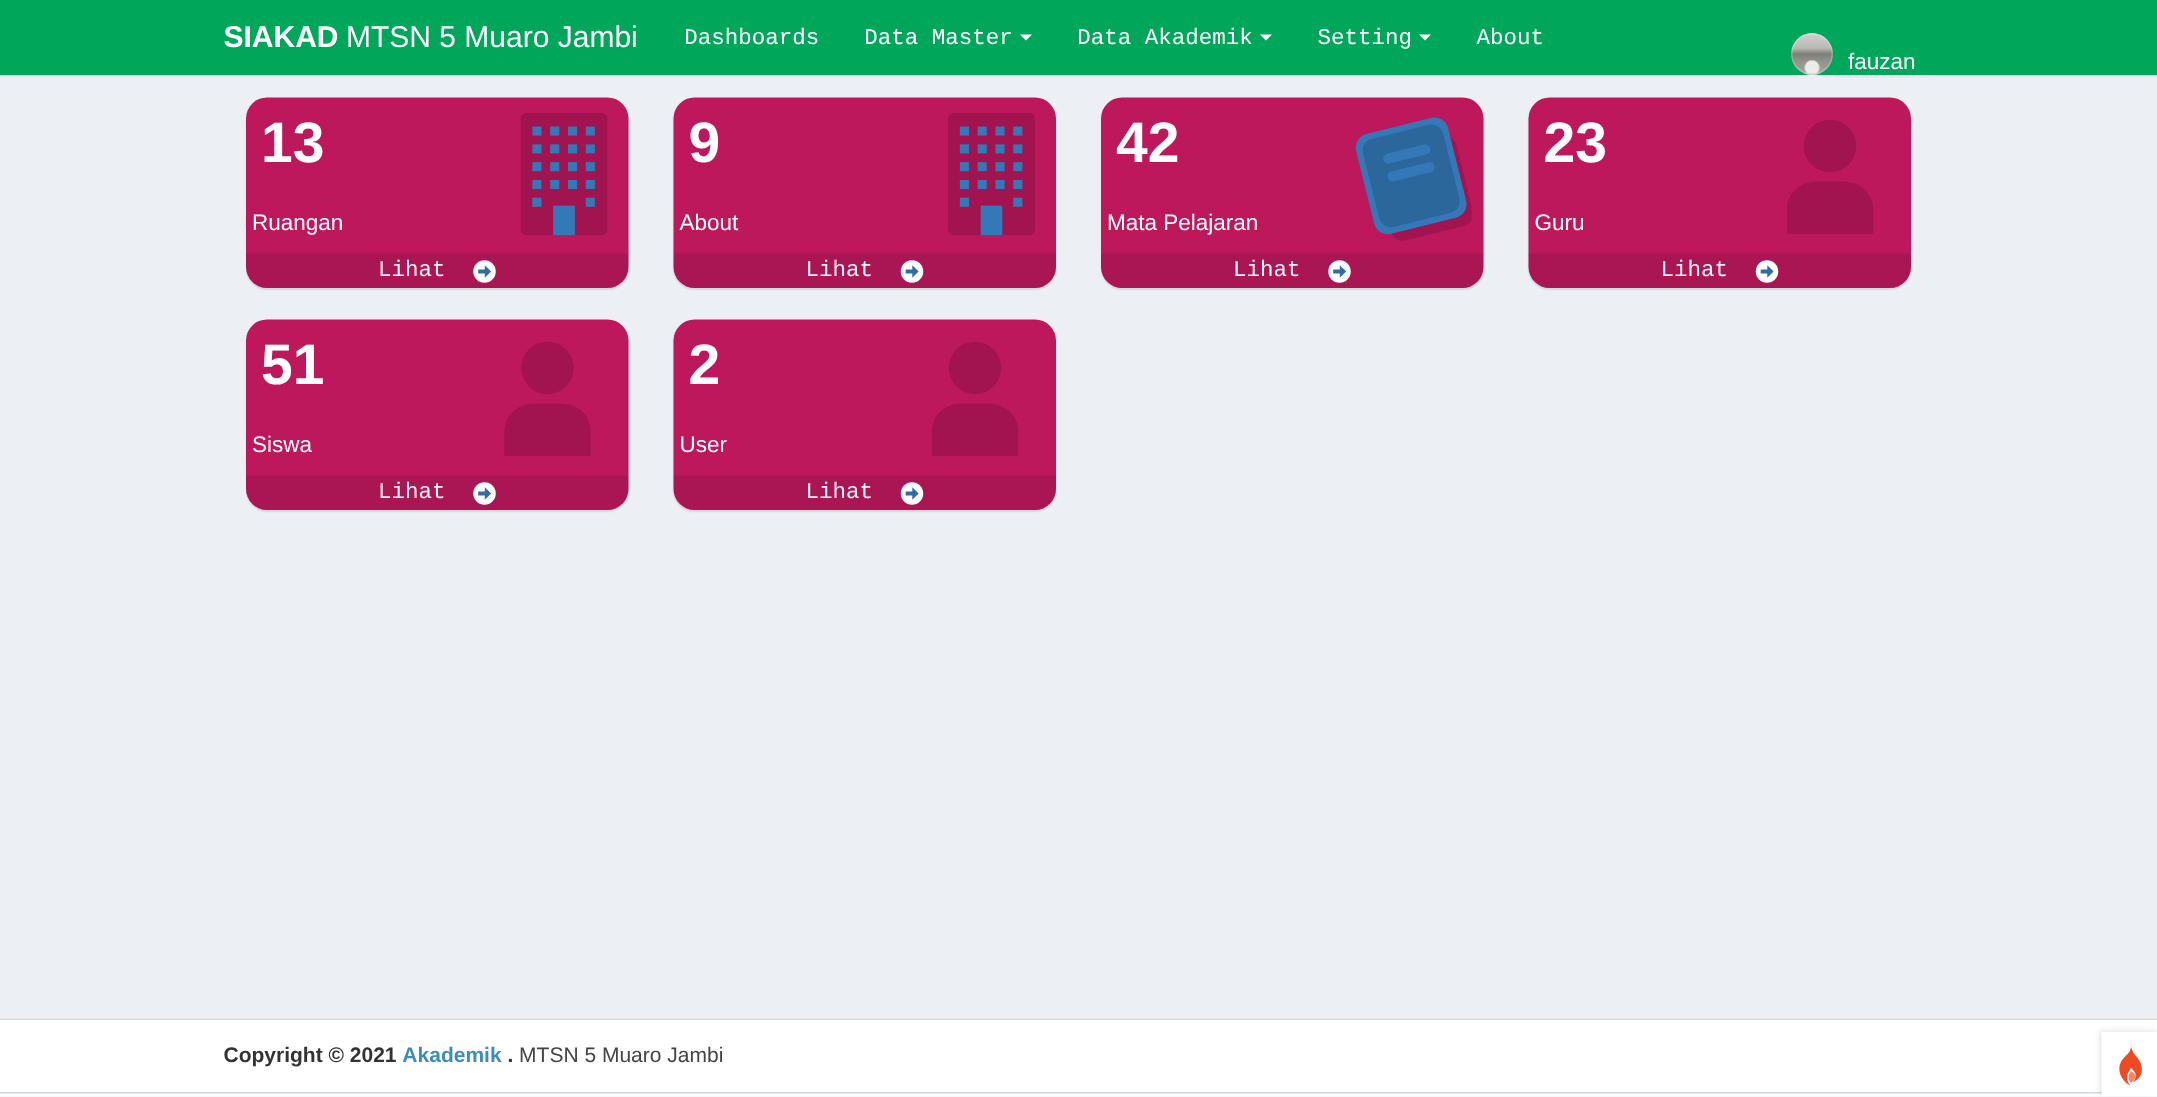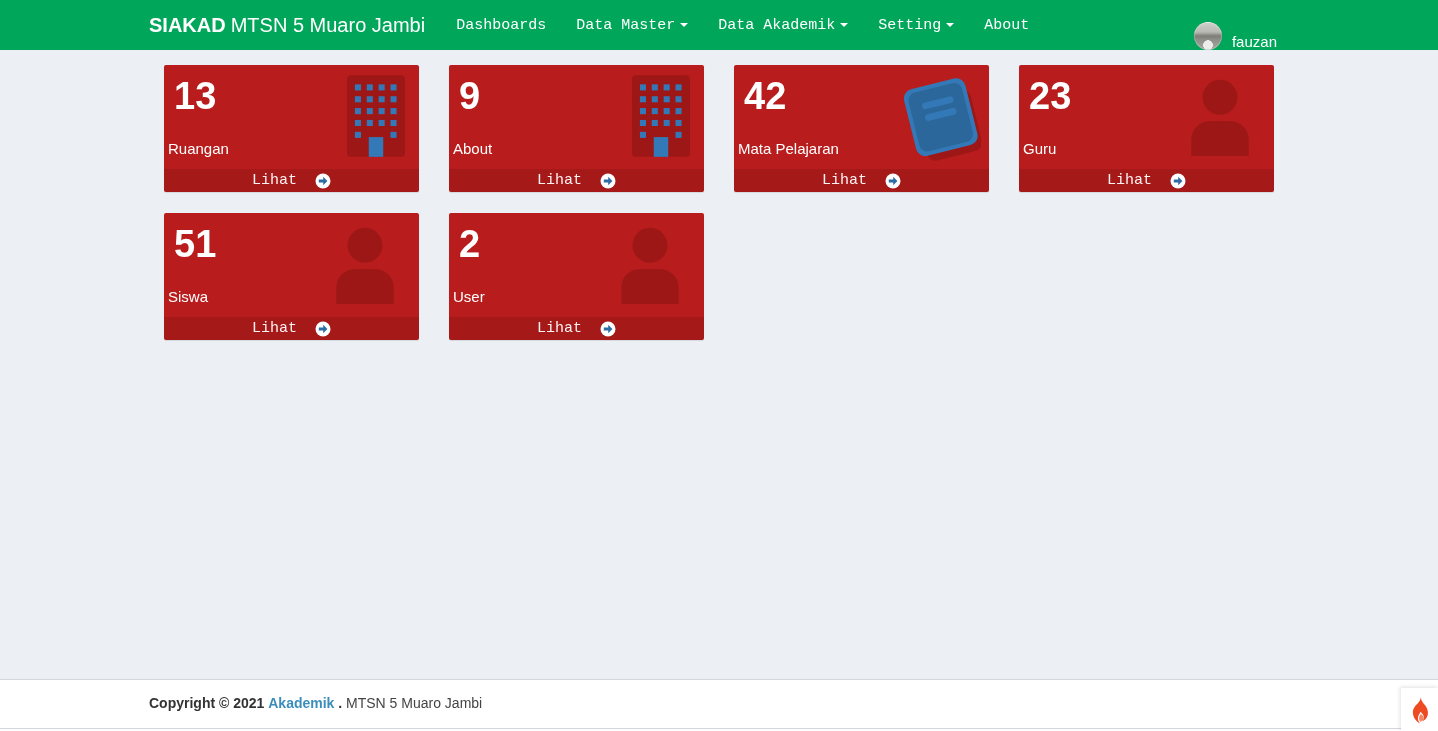--- a/index.html
+++ b/index.html
@@ -78,22 +78,22 @@
     height: 629px;
     padding: 15px 149px 0 149px;
   }
   .row {
     display: flex;
     flex-wrap: wrap;
     width: 1140px;
   }
   .col { width: 285px; padding: 0 15px; }
   .small-box {
-    border-radius: 2px;
-    background: #b91c1c;
+    border-radius: 14px;
+    background: #be185d;
     color: #ffffff;
     margin-bottom: 21px;
     position: relative;
     overflow: hidden;
     box-shadow: 0 1px 1px rgba(0,0,0,0.1);
   }
   .small-box .inner {
     height: 104px;
     padding: 10px;
     position: relative;

